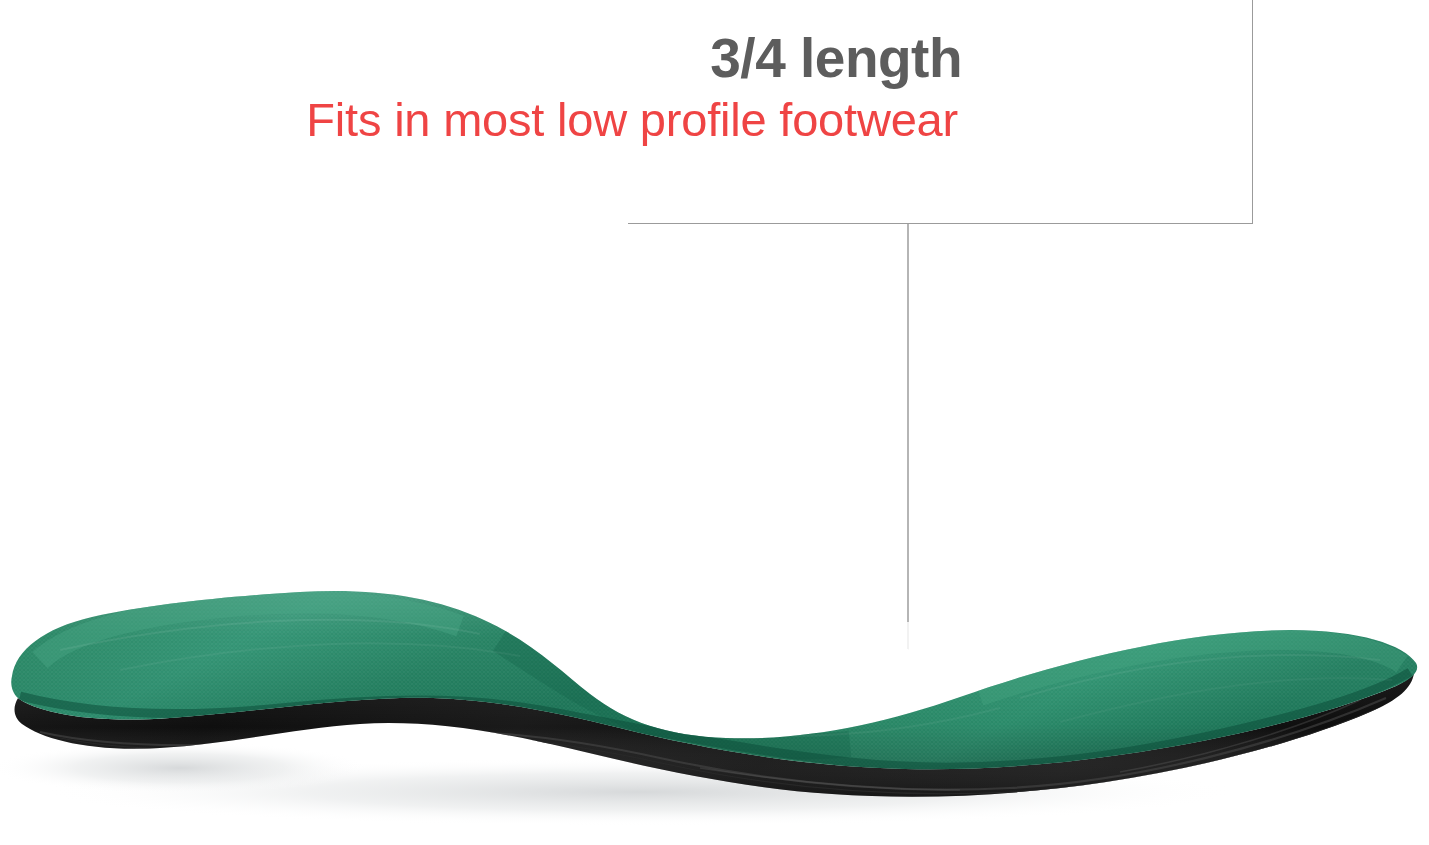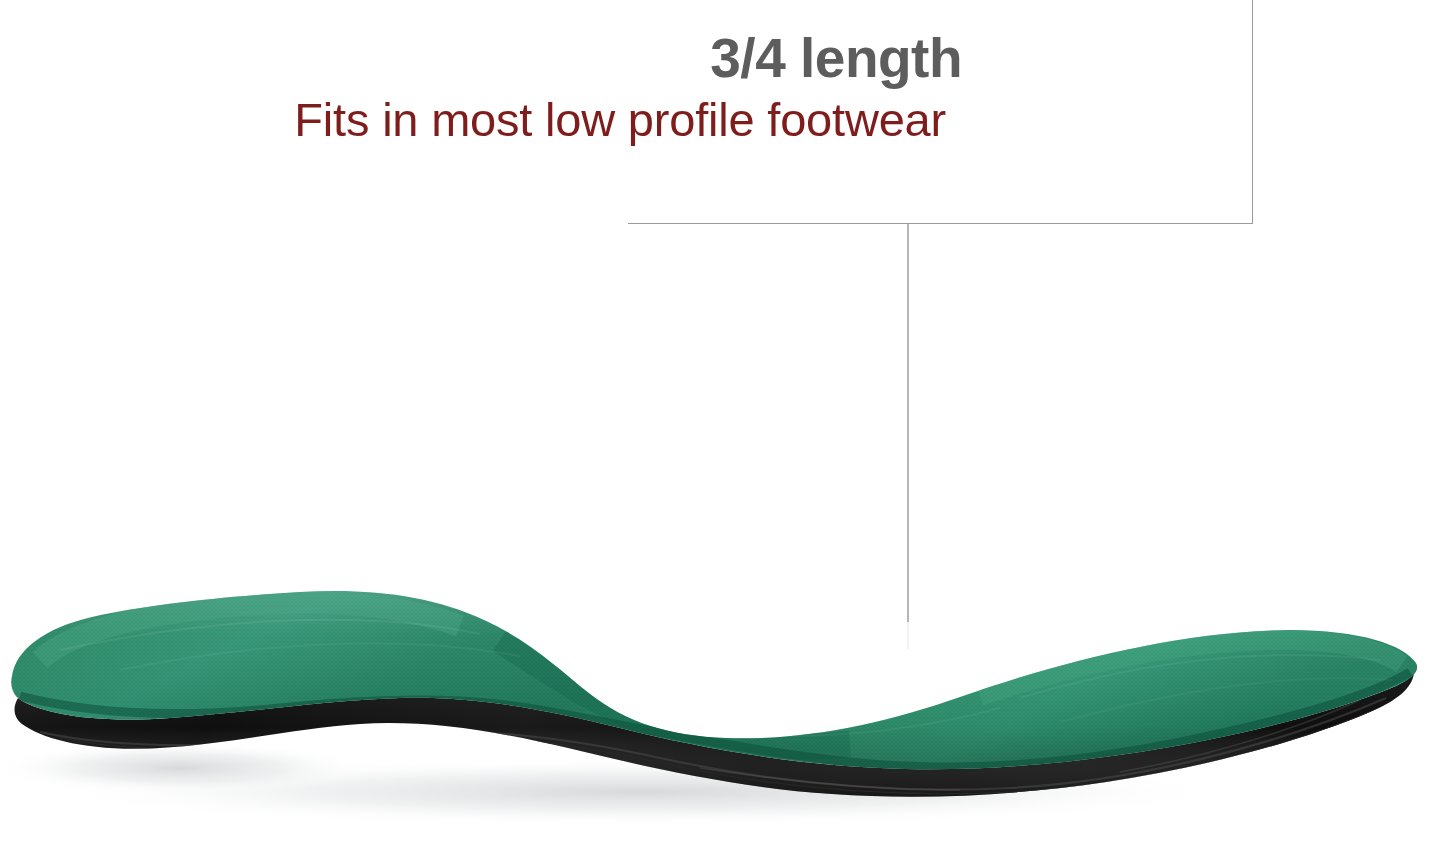--- a/index.html
+++ b/index.html
@@ -48,25 +48,25 @@
     margin: 0;
     font-size: 55px;
     font-weight: bold;
     color: #5d5d5d;
     letter-spacing: -0.5px;
     line-height: 1.05;
     white-space: nowrap;
   }
 
   #subheadline {
-    margin: 16px;
+    margin: 4px;
     margin-top: 6px;
     font-size: 47px;
     font-weight: 300;
-    color: #7f1d1d;
+    color: #ef4444;
     letter-spacing: -0.2px;
     line-height: 1.12;
     white-space: nowrap;
   }
 
   
   #leader-line {
     position: absolute;
     left: 907px;
     top: 224px;

